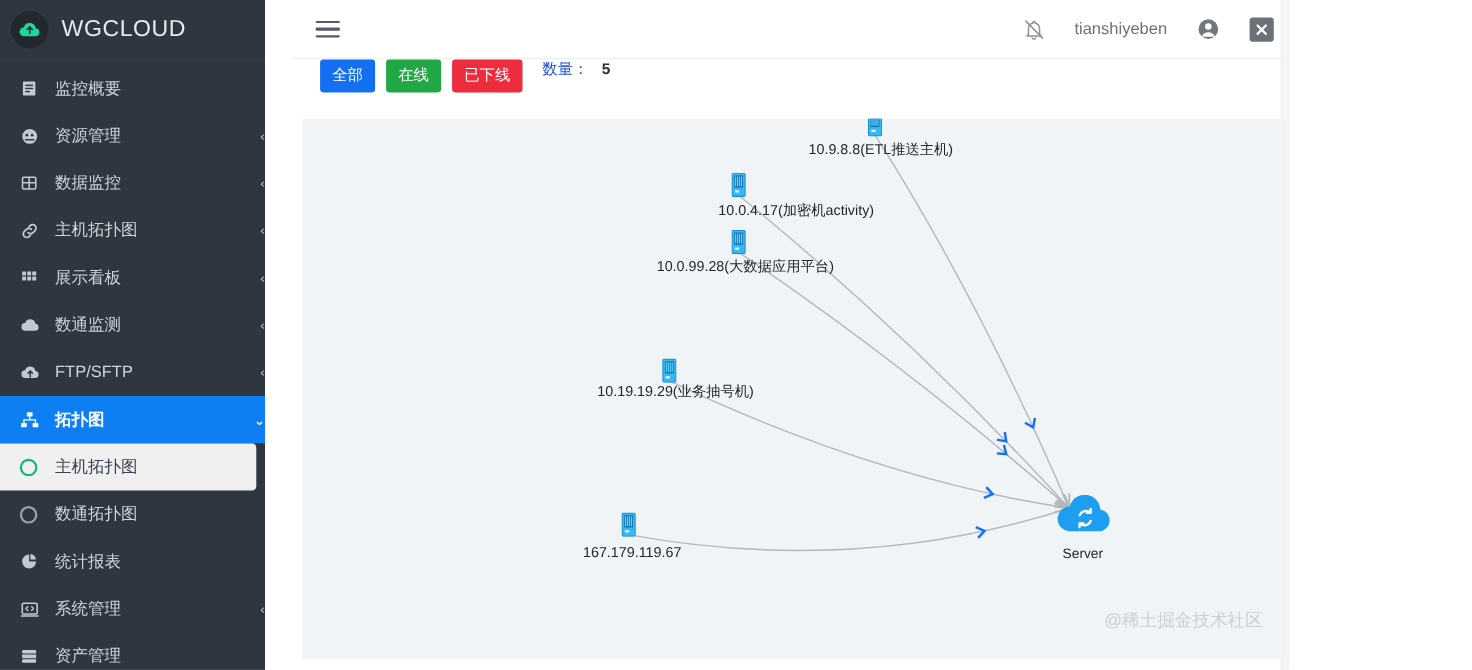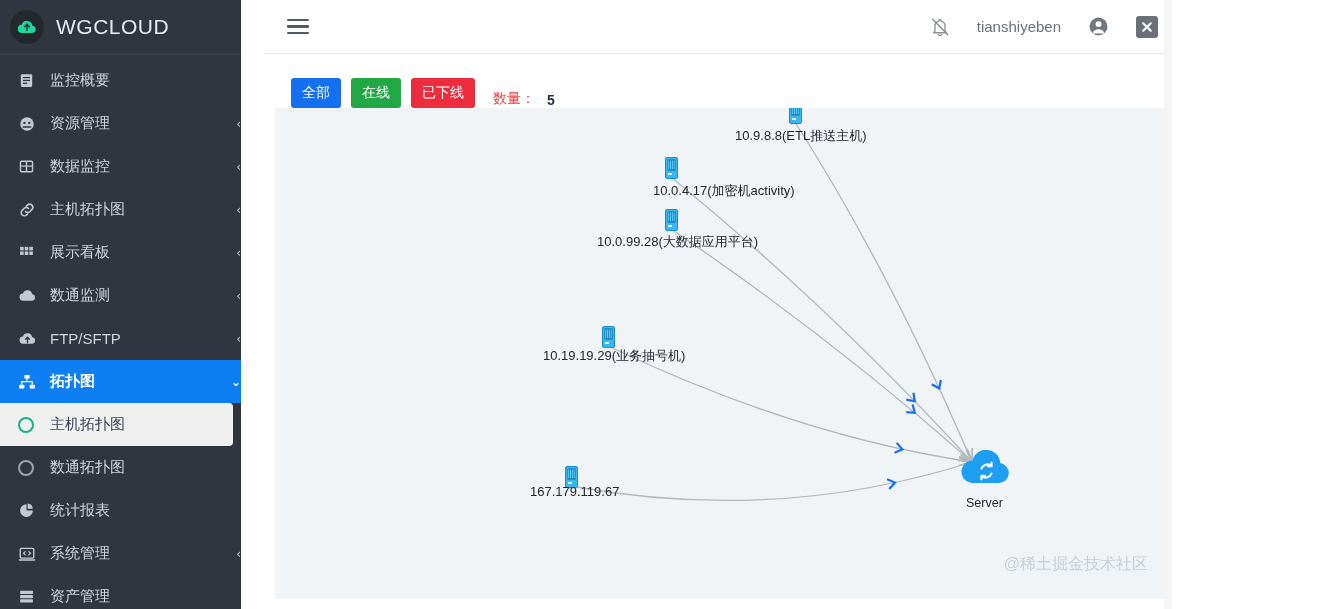--- a/index.html
+++ b/index.html
@@ -125,38 +125,38 @@
   .icon-btn { cursor: pointer; display: flex; align-items: center; }
   .exit-btn {
     width: 22px; height: 22px; border-radius: 3px;
     background: #6b7177;
     display: flex; align-items: center; justify-content: center;
     cursor: pointer;
   }
 
   .toolbar {
     height: 54px; flex: 0 0 54px;
-    display: flex; align-items: flex-end;
+    display: flex; align-items: flex-start;
     padding-left: 26px;
     background: #ffffff;
   }
   .btn {
     height: 30px; min-width: 45px;
     padding: 0 11px;
     border: none; border-radius: 3px;
     color: #fff; font-size: 14px;
     margin-right: 10px;
     cursor: pointer;
     font-family: "Liberation Sans", sans-serif;
   }
   .btn-all { background: #1470f0; }
   .btn-online { background: #22a745; }
   .btn-offline { background: #ed2d3d; }
   .count-label {
-    margin-left: 8px; color: #ef4444; font-size: 14px;
+    margin-left: 8px; color: #1d4ed8; font-size: 14px;
   }
   .count-value { margin-left: 12px; color: #2b3038; font-size: 14px; font-weight: bold; }
 
   
   .canvas {
     flex: 1 1 auto;
     position: relative;
     background: #f1f4f7;
     margin: 0 8px 10px 10px;
     overflow: hidden;
@@ -481,21 +481,21 @@
               <rect x="2.5" y="2.5" width="8" height="11" fill="#0f6fae"></rect>
               <g fill="#5fd0ff">
                 <rect x="3.2" y="3.4" width="1.1" height="9"></rect>
                 <rect x="5" y="3.4" width="1.1" height="9"></rect>
                 <rect x="6.8" y="3.4" width="1.1" height="9"></rect>
                 <rect x="8.6" y="3.4" width="1.1" height="9"></rect>
               </g>
               <rect x="3" y="16" width="4" height="2" rx="0.6" fill="#e8f7ff"></rect>
             </svg>
           </div>
-          <div class="node-label" style="left: 255px; top: 376px;">167.179.119.67</div>
+          <div class="node-label" style="left: 255px; top: 386px;">167.179.119.67</div>
           <div style="position: absolute; left: 685px; top: 342px;">
             <svg width="52" height="38" viewBox="0 0 52 38">
               <path d="M13 33h26a10 10 0 0 0 1.2-19.9A14 14 0 0 0 12.6 10.5 9.6 9.6 0 0 0 13 33z" fill="#1e9ef0"></path>
               <g fill="none" stroke="#ffffff" stroke-width="2.1" stroke-linecap="round">
                 <path d="M21.5 18.5a6.2 6.2 0 0 1 9.8-2.6"></path>
                 <path d="M31.5 23.5a6.2 6.2 0 0 1-9.8 2.6"></path>
               </g>
               <path d="M31.5 12.6v3.6h-3.6" fill="none" stroke="#ffffff" stroke-width="2.1" stroke-linecap="round" stroke-linejoin="round"></path>
               <path d="M21.4 29.4v-3.6h3.6" fill="none" stroke="#ffffff" stroke-width="2.1" stroke-linecap="round" stroke-linejoin="round"></path>
             </svg>

